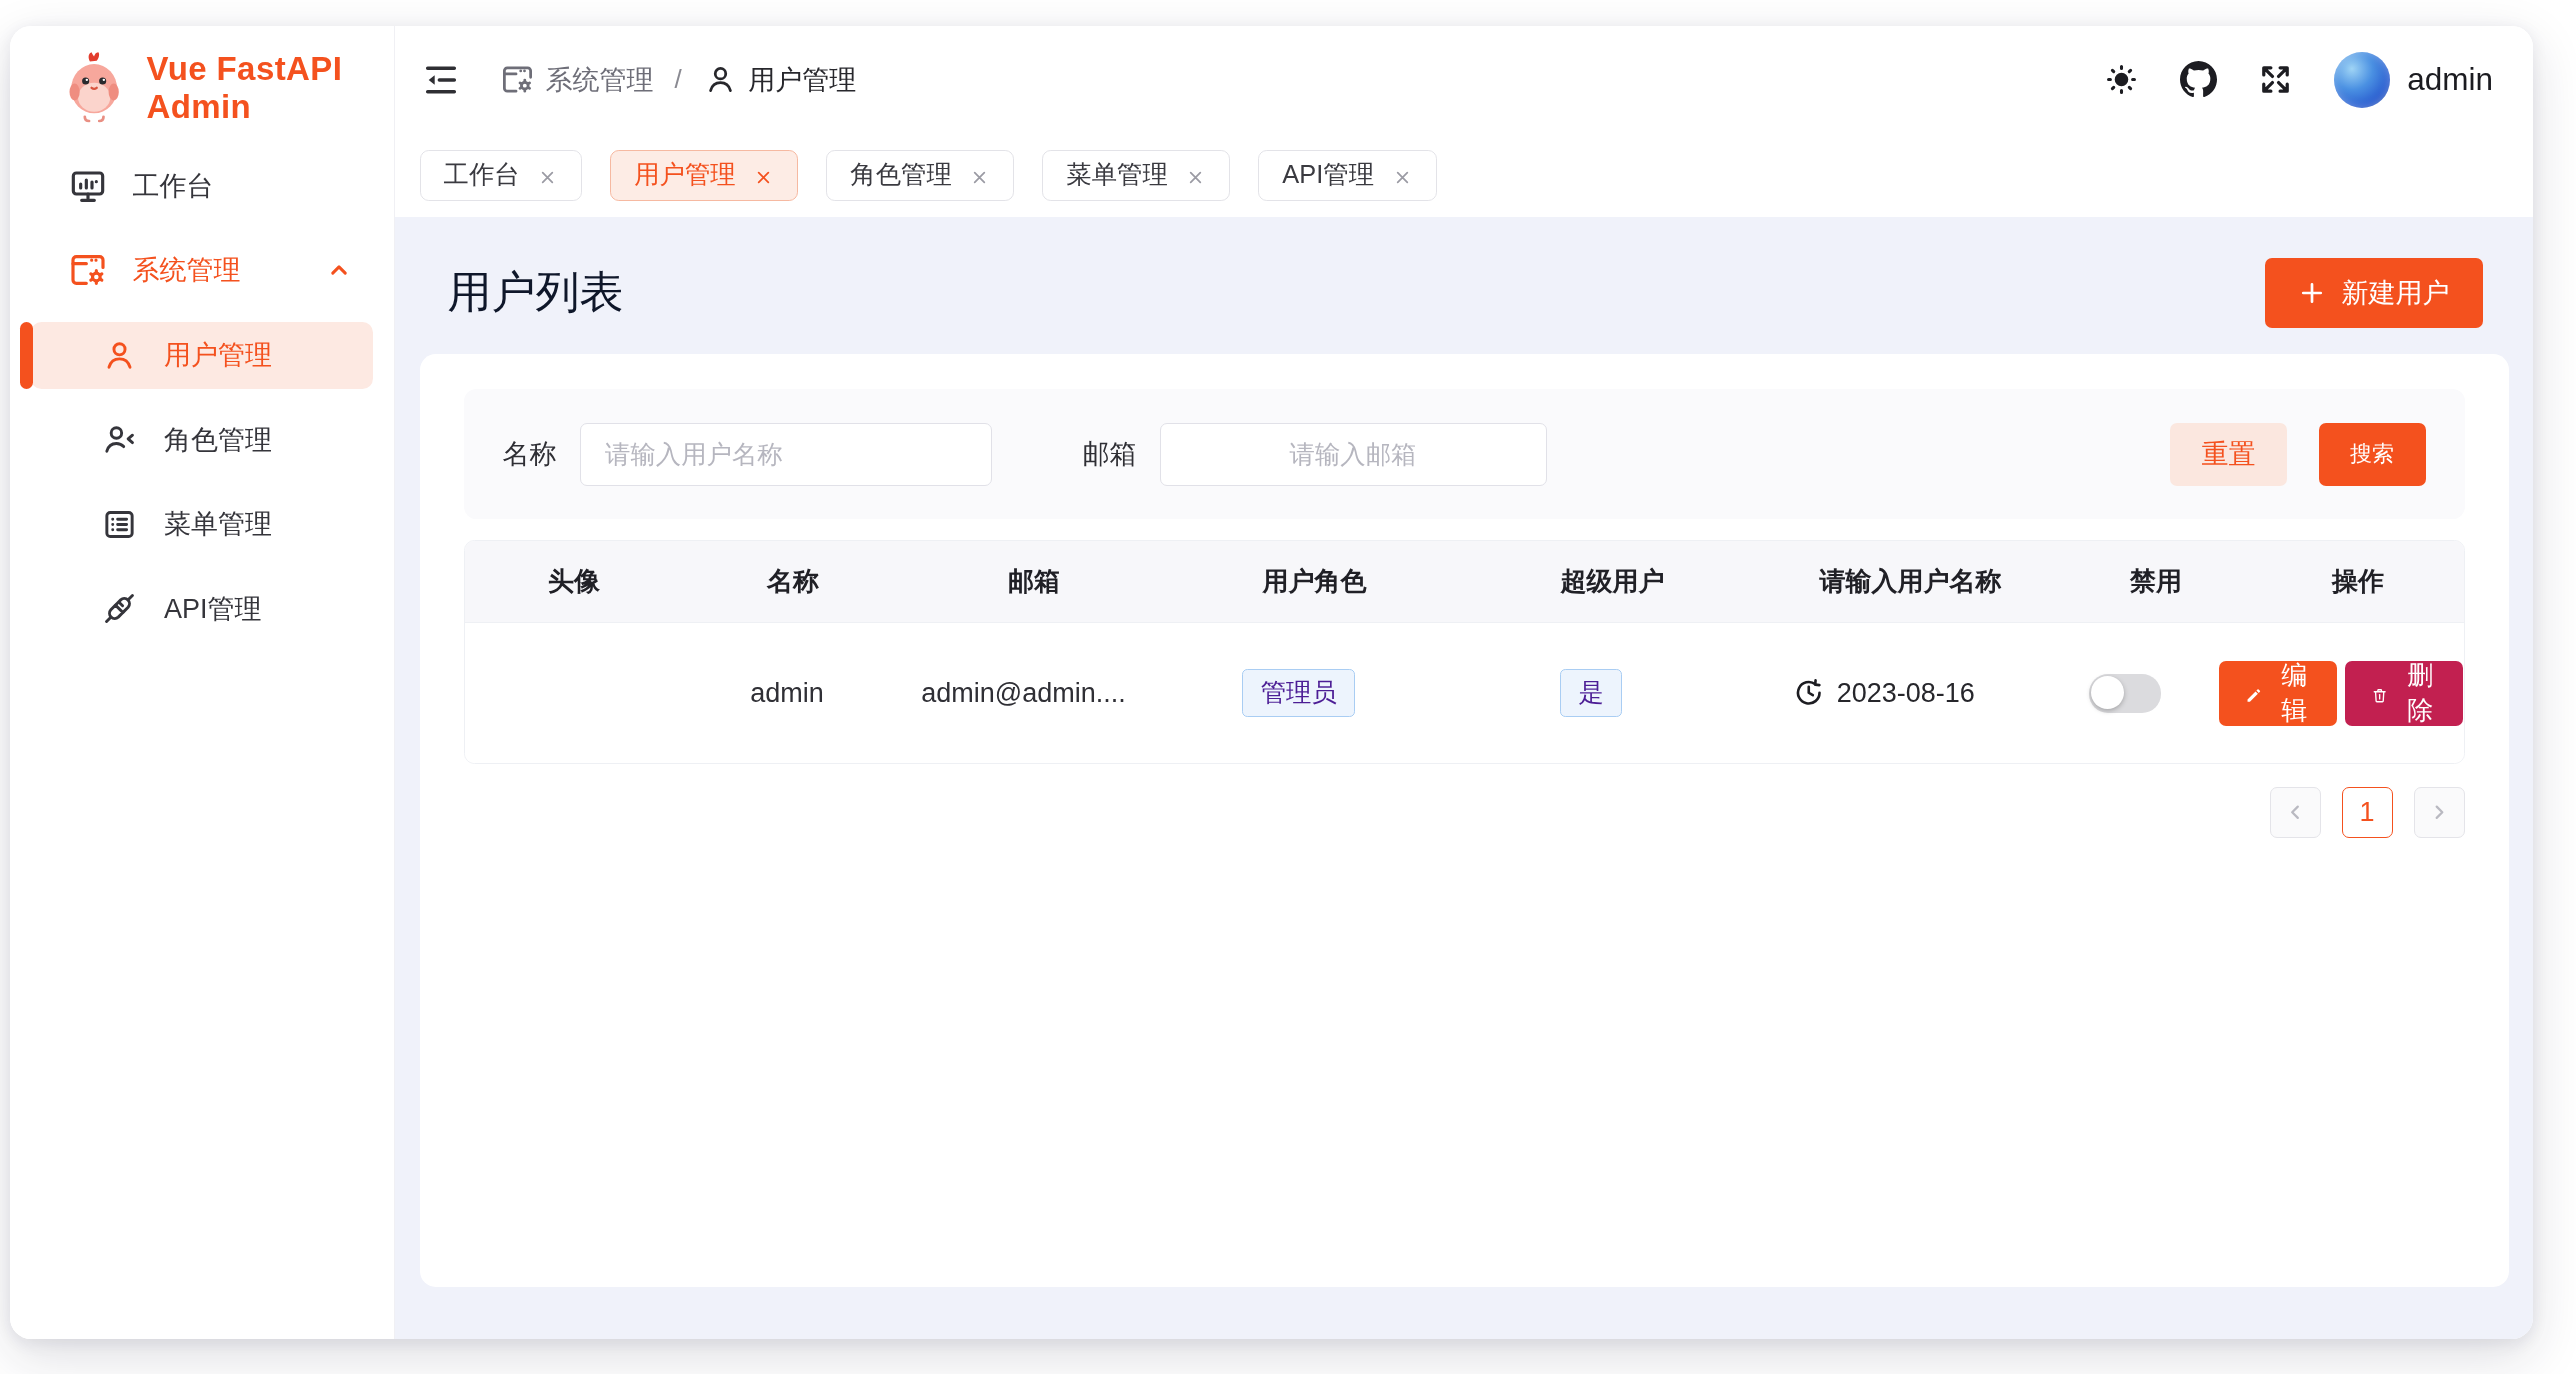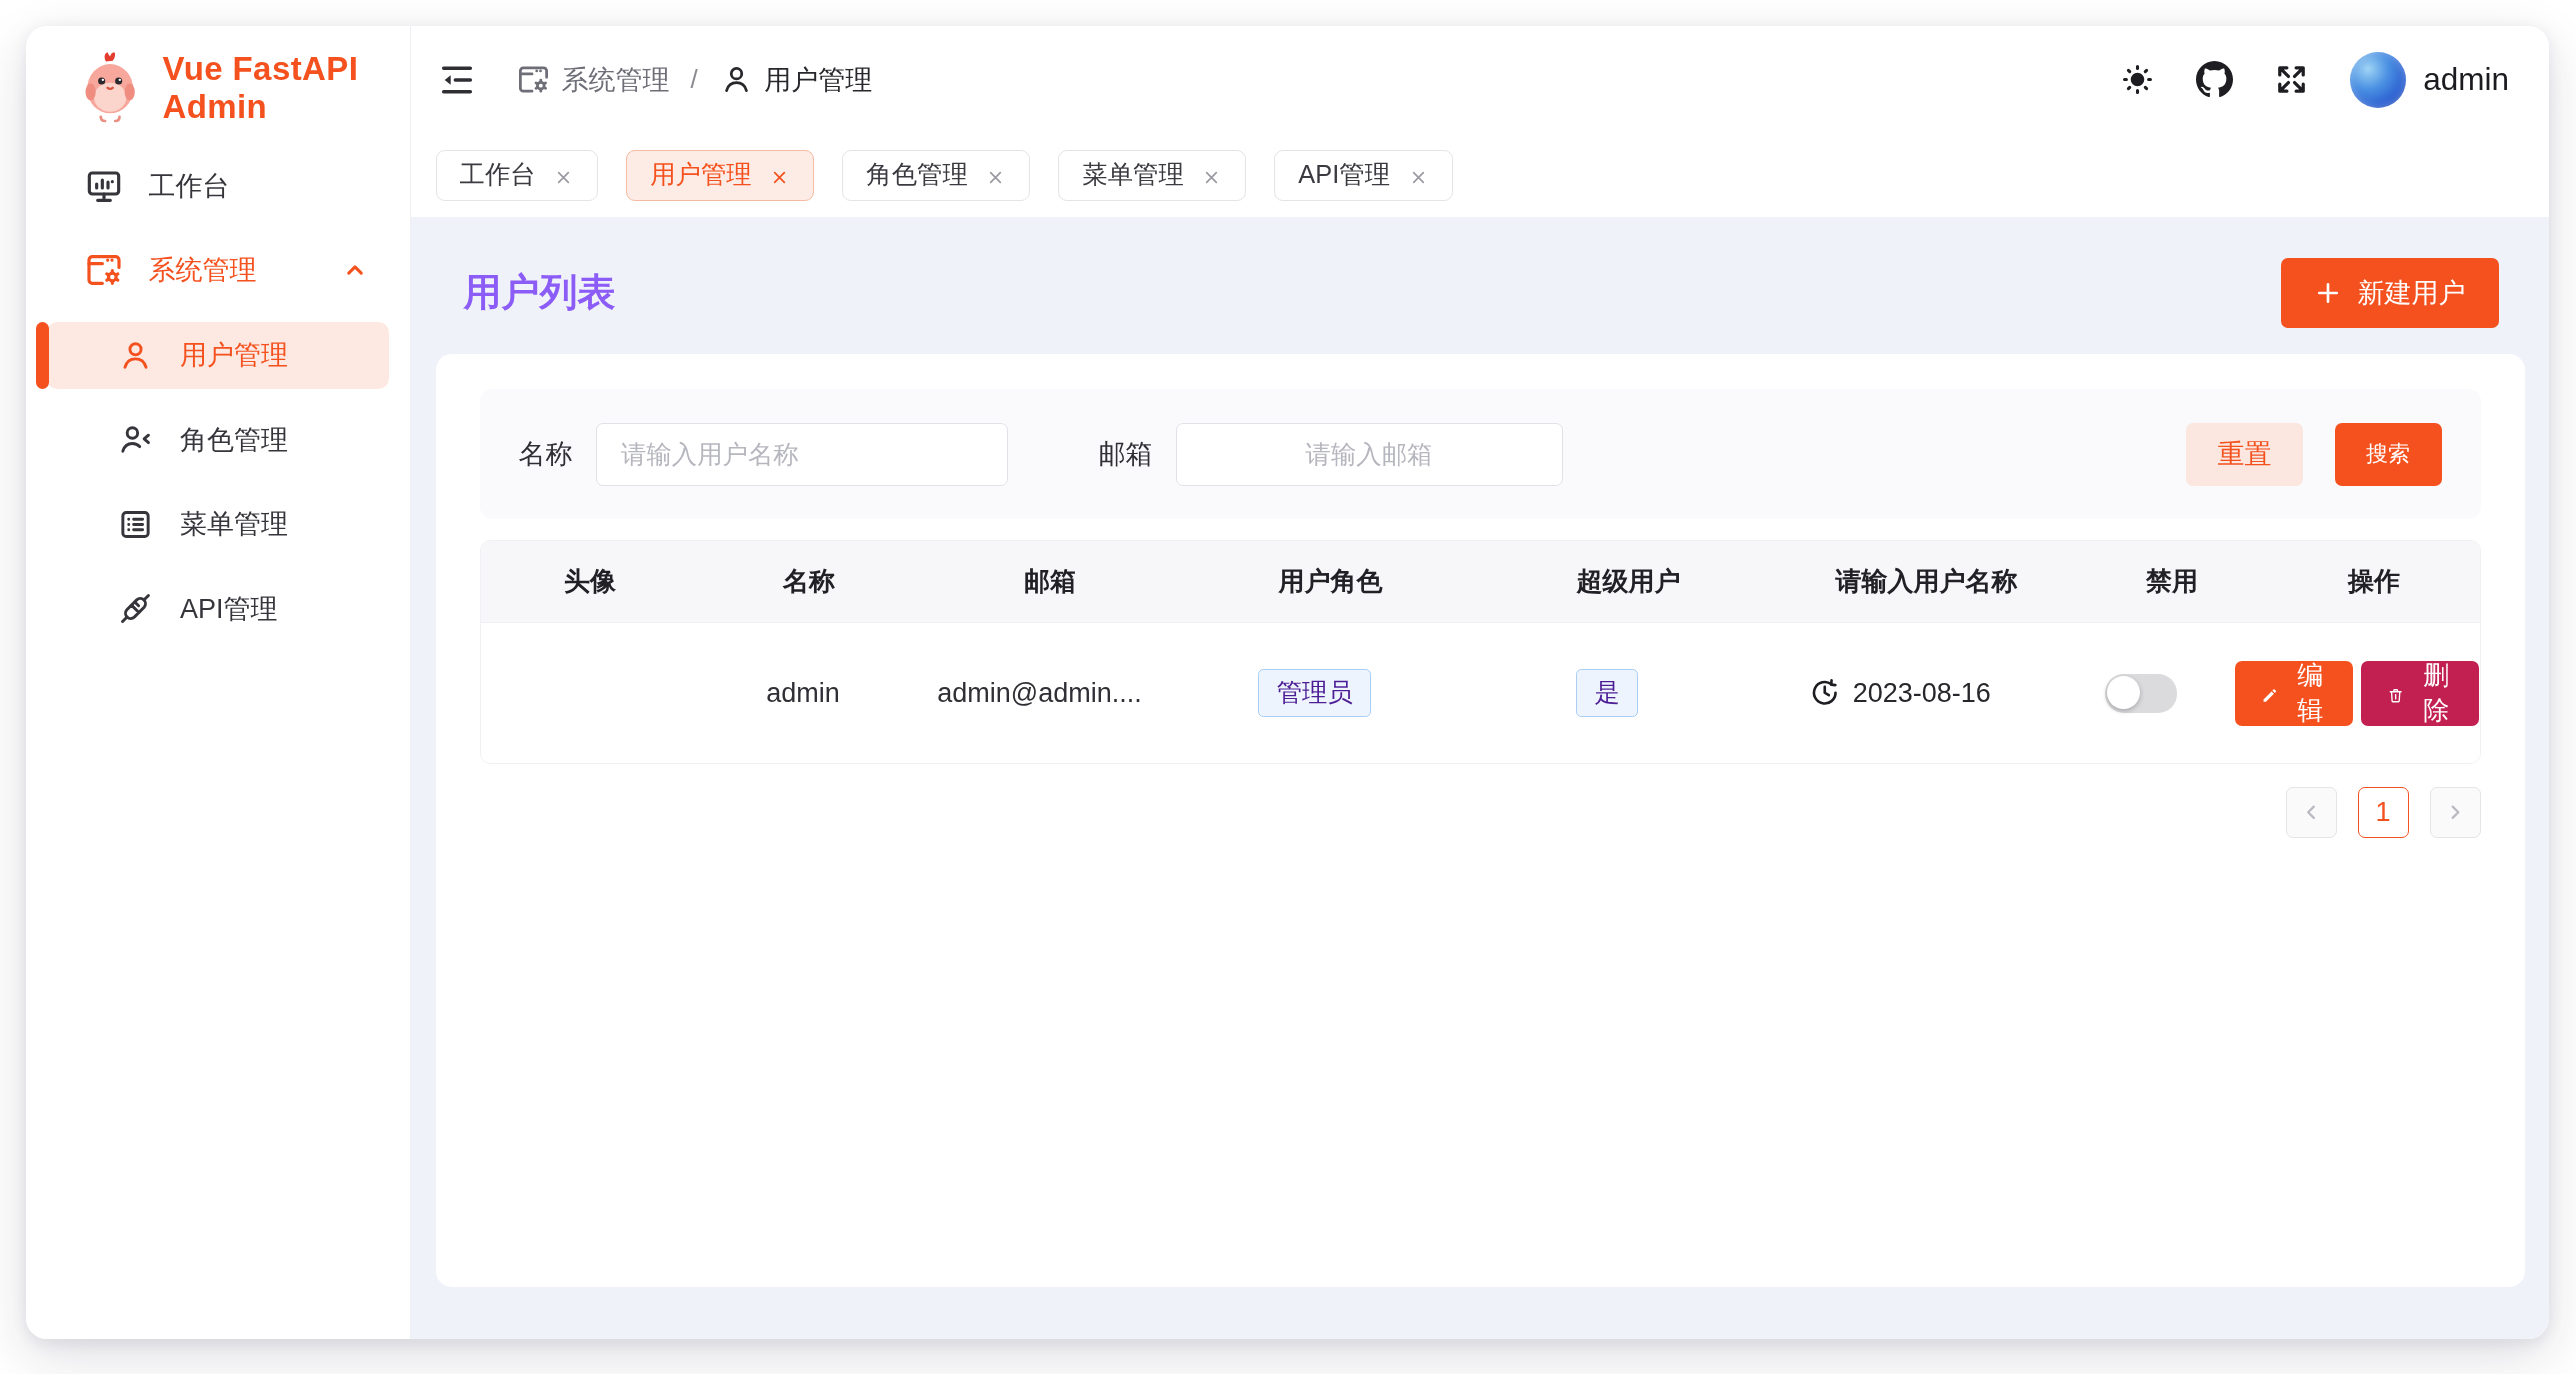--- a/index.html
+++ b/index.html
@@ -1,17 +1,17 @@
 <!DOCTYPE html>
 <html style="font-size:14px"><head>
 <meta charset="utf-8">
 <style>
   * { margin:0; padding:0; box-sizing:border-box; }
   html,body { width:2576px; height:1375px; background:#ffffff; font-family:"Liberation Sans","DejaVu Sans",sans-serif; overflow:hidden; }
-  .frame { position:absolute; left:26px; top:26px; width:2523px; height:1313px; background:#fff; border-radius:21px; box-shadow:0 17.5px 53px rgba(30,30,60,.14), 0 3.5px 15.8px rgba(30,30,60,.08); display:flex; overflow:hidden; }
+  .frame { position:absolute; left:10px; top:26px; width:2523px; height:1313px; background:#fff; border-radius:21px; box-shadow:0 17.5px 53px rgba(30,30,60,.14), 0 3.5px 15.8px rgba(30,30,60,.08); display:flex; overflow:hidden; }
 
   
   .sidebar { width:385px; flex:0 0 385px; border-right:1.8px solid #f0f0f4; display:flex; flex-direction:column; background:#fff; }
   .logo { height:124px; display:flex; align-items:center; padding-left:51px; gap:17.5px; }
   .logo-text { font-size:33px; font-weight:700; color:#f4511e; letter-spacing:0.4px; }
   .menu { padding:3.5px 21px; }
   .menu-item { position:relative; height:65px; border-radius:10.5px; display:flex; align-items:center; padding:0 19px 0 37px; margin-bottom:19px; font-size:27px; color:#35353b; cursor:pointer; }
   .menu-item .mi-icon { width:40px; height:40px; margin-right:24.5px; flex:0 0 40px; display:flex; align-items:center; }
   .menu-item.primary { color:#f4511e; }
   .menu-item .chev { margin-left:auto; width:30px; height:30px; }
@@ -39,21 +39,21 @@
   
   .tabsbar { height:84px; display:flex; align-items:center; padding:0 24.5px; gap:28px; background:#fff; }
   .tab { height:51px; display:flex; align-items:center; gap:17.5px; padding:0 23px; border:1.8px solid #e3e3e8; border-radius:8.8px; background:#fff; font-size:25.4px; color:#3a3a40; cursor:pointer; white-space:nowrap; }
   .tab .tab-x { width:21px; height:21px; color:#9b9ba4; }
   .tab.active { background:#fdece5; border-color:#f6b9a1; color:#f4511e; }
   .tab.active .tab-x { color:#f4511e; }
 
   
   .content { flex:1; background:#f0f2fa; padding:35px 24.5px 0 24.5px; }
   .title-row { display:flex; align-items:center; padding:0 26px 0 28px; height:81px; }
-  .page-title { font-size:38px; font-weight:700; color:#8b5cf6; }
+  .page-title { font-size:44px; font-weight:400; color:#0f172a; }
   .btn { display:inline-flex; align-items:center; justify-content:center; border:none; border-radius:7px; cursor:pointer; font-family:inherit; }
   .btn-create { margin-left:auto; height:70px; padding:0 33px; background:#f4511e; color:#fff; font-size:27px; gap:15.8px;text-align:right; }
   .btn-create .plus { width:28px; height:28px; }
 
   .card { margin-top:21px; background:#fff; border-radius:15.8px; height:933px; padding:35px 44px; }
   .filter-bar { height:130px; background:#fafafc; border-radius:12.3px; display:flex; align-items:center; padding:0 39px; }
   .f-label { font-size:27px; color:#2e2e34; margin-right:23px; }
   .f-label.second { margin-left:91px; }
   .f-input { height:63px; border:1.8px solid #e1e1e8; border-radius:7px; background:#fff; padding:0 24.5px; font-size:25.4px; color:#33333a; font-family:inherit; outline:none; }
   .f-input::placeholder { color:#b6b6bf; }

